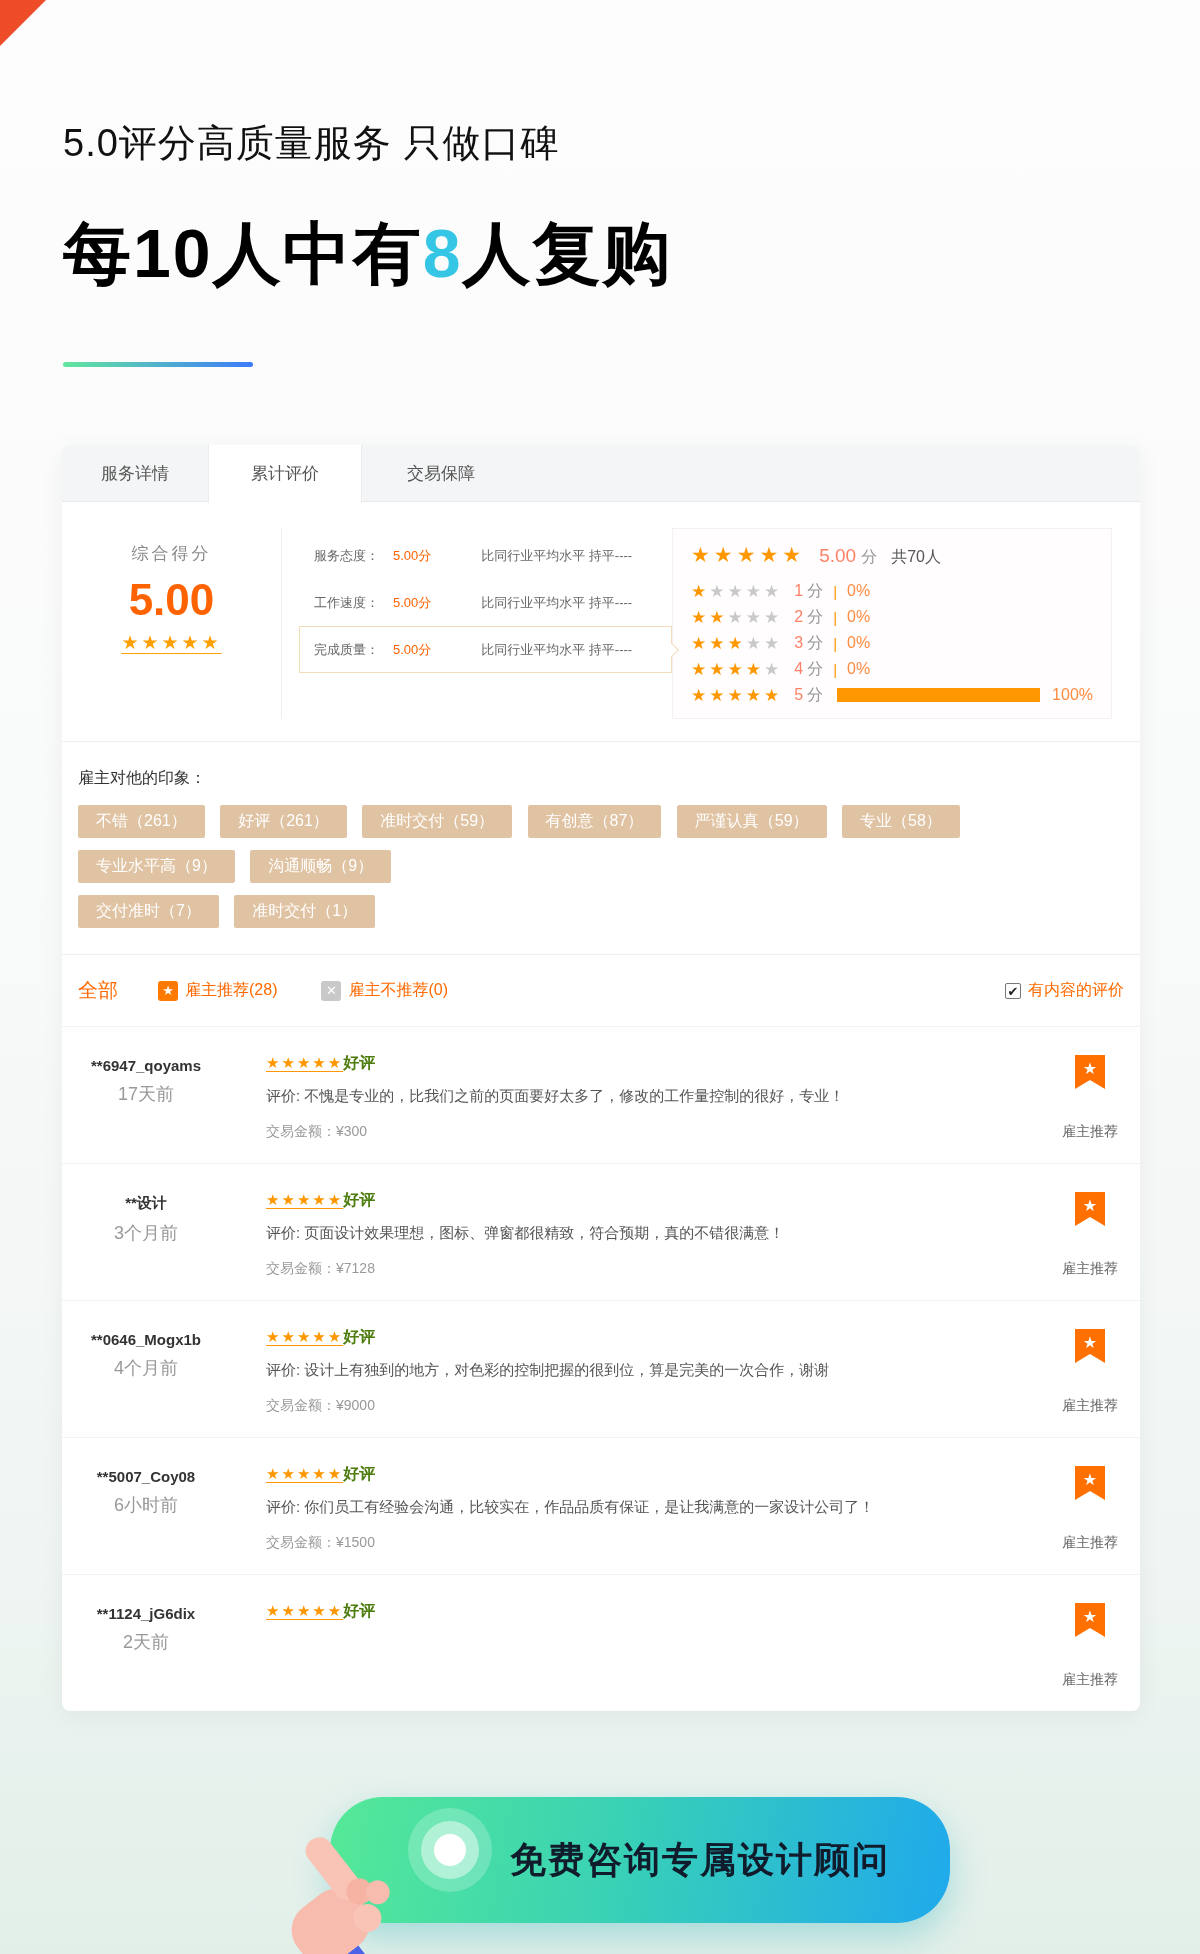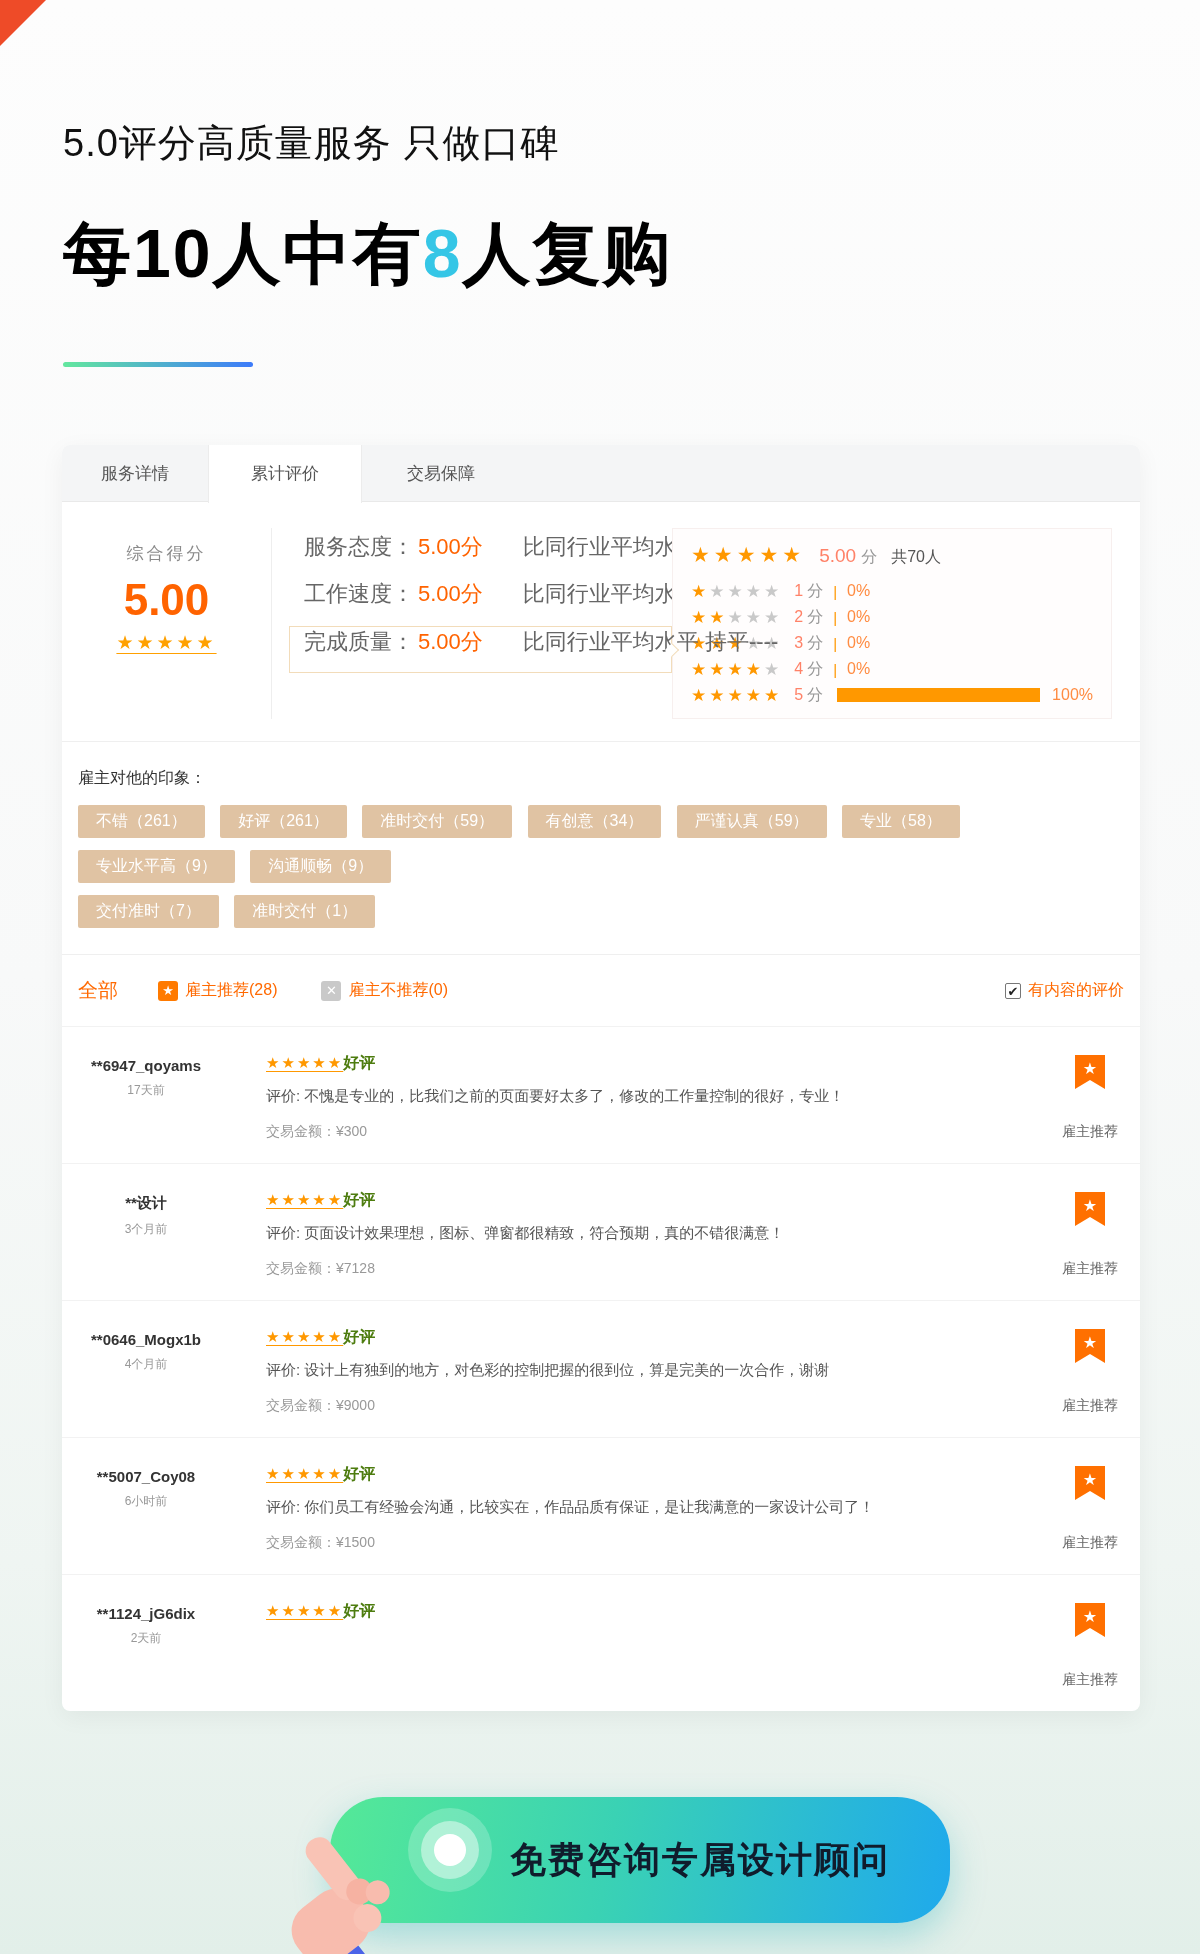--- a/index.html
+++ b/index.html
@@ -32,21 +32,21 @@
     height:58px; margin-bottom:-1px; }
 
   
   .summary { display:flex; padding:26px 0 22px 0; }
   .overall { width:226px; text-align:center; padding-top:14px; border-right:1px solid #eee; }
   .overall-label { font-size:17px; color:#8a8a8a; letter-spacing:3px; }
   .overall-score { margin-top:10px; font-size:44px; font-weight:700; color:#ff6300; }
   .overall-stars { margin-top:6px; font-size:19px; color:#ffa000; letter-spacing:3px;
     text-decoration:underline; text-underline-offset:4px; }
   .metrics { padding:4px 0 0 32px; width:400px; }
-  .metric { display:flex; align-items:flex-start; height:47px; font-size:22px; color:#666; white-space:nowrap; }
+  .metric { display:flex; align-items:center; height:47px; font-size:13px; color:#666; white-space:nowrap;gap:10px; }
   .metric .score { color:#ff6300; margin:0 2px 0 4px; }
   .metric .note { margin-left:38px; }
   .metric.hl-box { border:1px solid #f2dcba; padding:0 14px; margin-left:-15px; height:47px;
     position:relative; background:#fff; }
   .hl-arrow { position:absolute; right:-6px; top:18px; width:10px; height:10px; background:#fff;
     border-top:1px solid #f2dcba; border-right:1px solid #f2dcba; transform:rotate(45deg); }
   .dist { margin-left:auto; margin-right:28px; width:440px; background:#fffdfd;
     border:1px solid #f7efee; padding:12px 18px 10px 18px; }
   .dist-head { display:flex; align-items:baseline; margin:2px 0 10px 0; }
   .dist-head .stars { font-size:21px; color:#ff9800; letter-spacing:4px; }
@@ -79,21 +79,21 @@
   .f-badge.gray { background:#c9c9c9; }
   .f-label { font-size:16px; color:#ff6900; }
   .f-spacer { flex:1; }
   .checkbox { width:16px; height:16px; border:1px solid #777; background:#fff; border-radius:2px;
     font-size:13px; line-height:15px; text-align:center; color:#222; margin-right:7px; cursor:pointer; }
 
   
   .review { display:flex; border-top:1px solid #f2f2f2; padding:26px 0 22px 0; }
   .r-left { width:168px; text-align:center; padding-top:4px; }
   .r-user { font-size:15px; font-weight:700; color:#333; }
-  .r-time { font-size:12px; color:#999; margin-top:8px; }
+  .r-time { font-size:18px; color:#999; margin-top:8px; }
   .r-mid { flex:1; padding:0 30px 0 36px; }
   .r-stars { font-size:15px; color:#ff9800; letter-spacing:2px; text-decoration:underline;
     text-underline-offset:3px; }
   .r-rating { font-size:16px; font-weight:700; color:#4d7c0f; }
   .r-text { font-size:15px; color:#555; margin-top:8px; line-height:1.9; }
   .r-amount { font-size:14px; color:#999; margin-top:12px; }
   .r-amount:empty { display:none; }
   .r-right { width:100px; text-align:center; padding-top:2px; }
   .bookmark { display:inline-block; }
   .r-badge { font-size:14px; color:#666; margin-top:24px; }
@@ -204,21 +204,21 @@
       </div>
     </div>
   </div>
 
   <div class="impress">
     <div class="impress-label">雇主对他的印象：</div>
     <div>
       <span class="tag">不错（261）</span>
       <span class="tag">好评（261）</span>
       <span class="tag">准时交付（59）</span>
-      <span class="tag">有创意（34）</span>
+      <span class="tag">有创意（87）</span>
       <span class="tag">严谨认真（59）</span>
       <span class="tag">专业（58）</span>
       <span class="tag">专业水平高（9）</span>
       <span class="tag">沟通顺畅（9）</span>
       <br>
       <span class="tag">交付准时（7）</span>
       <span class="tag">准时交付（1）</span>
     </div>
   </div>
 

